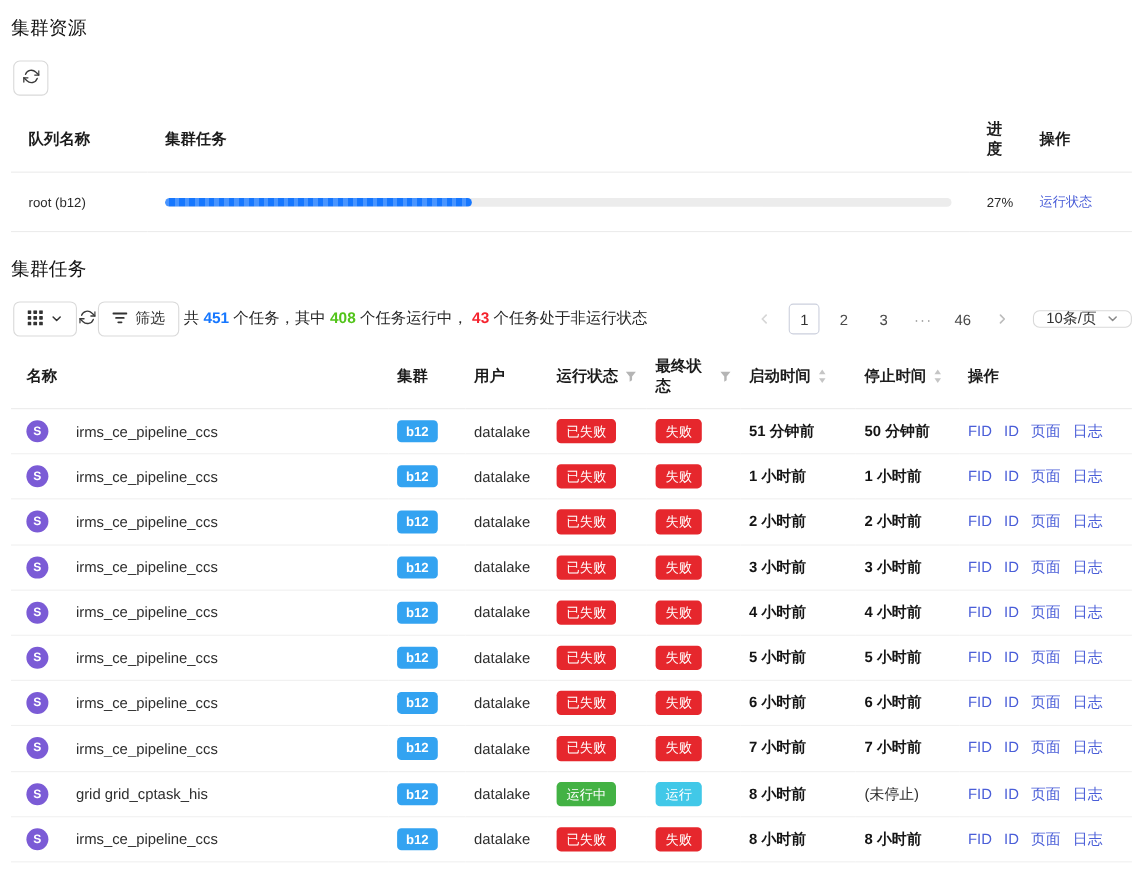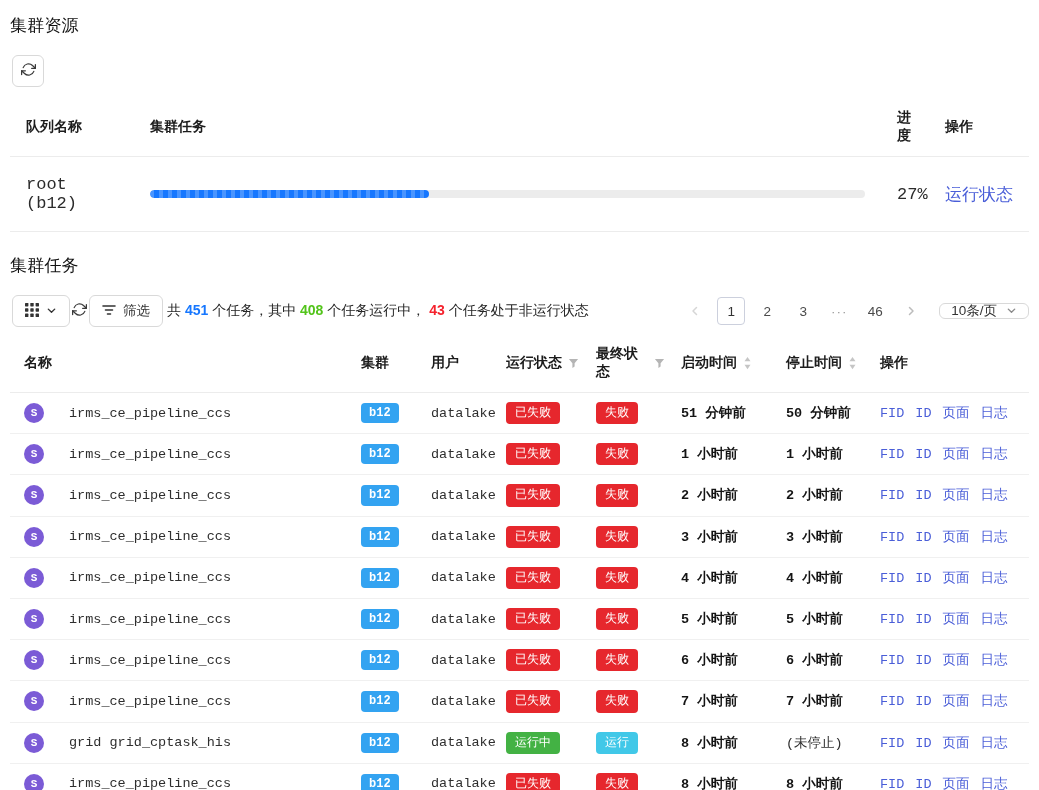--- a/index.html
+++ b/index.html
@@ -11,24 +11,24 @@
   html,body{background:#fff;}
   body{width:1039px;font-family:"Liberation Sans","DejaVu Sans",sans-serif;color:#262626;font-size:14px;}
   .page{padding:14px 10px 10px;}
   .section-title{font-size:17px;font-weight:400;color:#121212;letter-spacing:.2px;}
   
   .icon-btn{width:32px;height:32px;border:1px solid #d9d9d9;border-radius:6px;background:#fff;display:inline-flex;align-items:center;justify-content:center;color:#3a3a3a;cursor:pointer;}
   .btn{height:32px;border:1px solid #d9d9d9;border-radius:6px;background:#fff;display:inline-flex;align-items:center;gap:7px;padding:0 12px;font-size:13.5px;color:#333;cursor:pointer;white-space:nowrap;}
   .icon-plain{border:none;background:none;padding:0 2px;height:32px;display:inline-flex;align-items:center;justify-content:center;color:#3a3a3a;cursor:pointer;}
   
   .res-toolbar{margin:18px 0 16px 2px;}
-  table{width:100%;border-collapse:collapse;table-layout:fixed;font-family:Liberation Mono, monospace;}
+  table{width:100%;border-collapse:collapse;table-layout:fixed;}
   th{text-align:left;font-weight:600;color:#1c1c1c;font-size:14px;border-bottom:1px solid #ececec;}
   .res-table th{padding:6px 16px 11px;}
-  .res-table td{padding:18px 16px;border-bottom:1px solid #ececec;font-size:17px;color:#2b2b2b;}
+  .res-table td{padding:18px 16px;border-bottom:1px solid #ececec;font-size:12px;color:#2b2b2b;}
   .progress{height:8px;background:#ececec;border-radius:4px;overflow:hidden;}
   .progress-fill{height:100%;border-radius:4px;background-color:var(--progress-fill);background-image:repeating-linear-gradient(90deg,rgba(255,255,255,.22) 0 4px,rgba(255,255,255,0) 4px 9px);}
   .link{color:var(--link);cursor:pointer;text-decoration:none;white-space:nowrap;}
   
   .tasks-title{margin-top:22px;}
   .tasks-toolbar{display:flex;align-items:center;gap:0;margin:18px 0 6px 2px;}
   .summary{font-size:14px;color:#262626;margin-left:4px;white-space:nowrap;}
   .summary b{font-weight:700;}
   .num-blue{color:var(--blue);} .num-green{color:var(--green);} .num-red{color:var(--red);}
   .toolbar-right{margin-left:auto;display:flex;align-items:center;gap:14px;}

